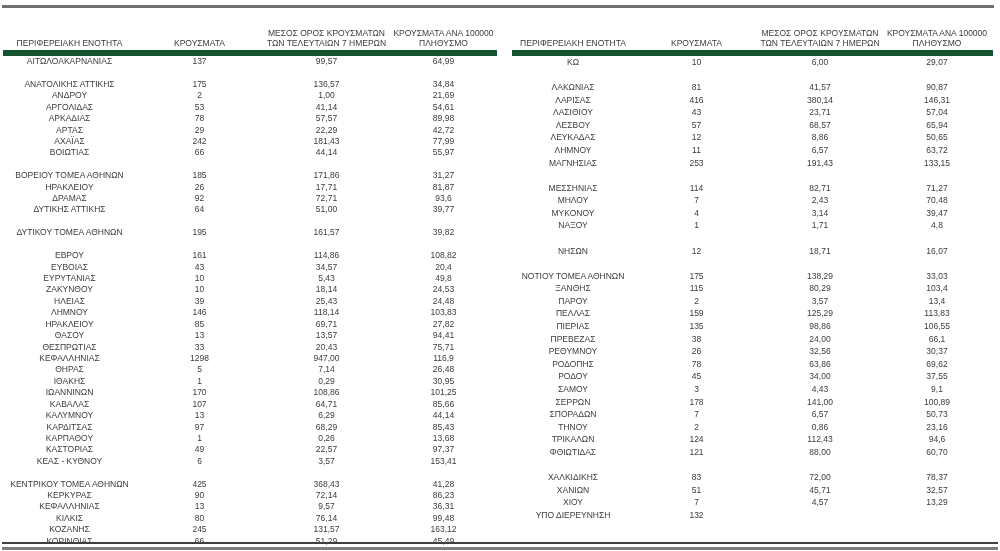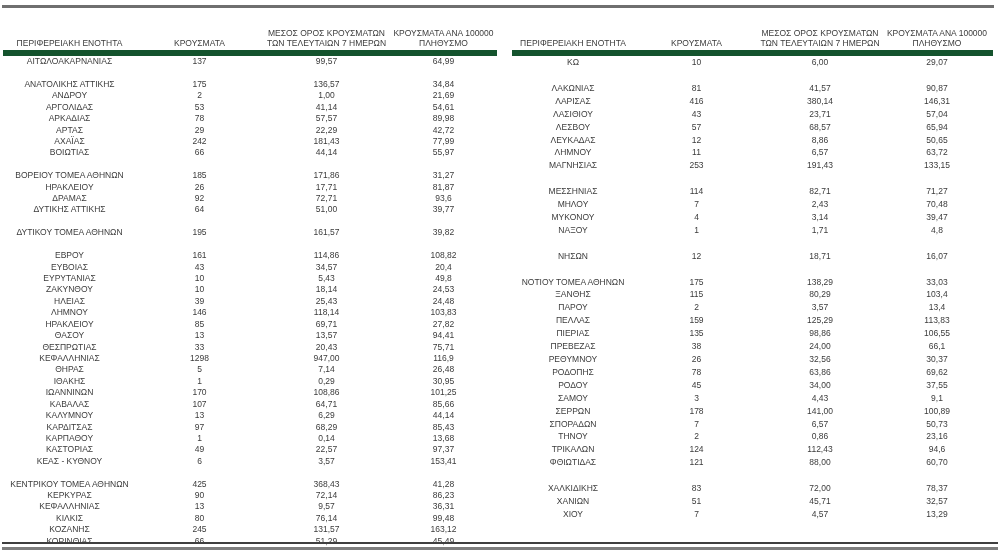--- a/index.html
+++ b/index.html
@@ -299,21 +299,21 @@
           </tr>
           <tr>
             <td>ΚΑΡΔΙΤΣΑΣ</td>
             <td>97</td>
             <td>68,29</td>
             <td>85,43</td>
           </tr>
           <tr>
             <td>ΚΑΡΠΑΘΟΥ</td>
             <td>1</td>
-            <td>0,14</td>
+            <td>0,26</td>
             <td>13,68</td>
           </tr>
           <tr>
             <td>ΚΑΣΤΟΡΙΑΣ</td>
             <td>49</td>
             <td>22,57</td>
             <td>97,37</td>
           </tr>
           <tr>
             <td>ΚΕΑΣ - ΚΥΘΝΟΥ</td>
@@ -584,20 +584,26 @@
             <td>45,71</td>
             <td>32,57</td>
           </tr>
           <tr>
             <td>ΧΙΟΥ</td>
             <td>7</td>
             <td>4,57</td>
             <td>13,29</td>
           </tr>
           <tr>
+            <td>ΥΠΟ ΔΙΕΡΕΥΝΗΣΗ</td>
+            <td>132</td>
+            <td>&nbsp;</td>
+            <td>&nbsp;</td>
+          </tr>
+          <tr>
             <td colspan="4">&nbsp;</td>
           </tr>
           <tr>
             <td colspan="4">&nbsp;</td>
           </tr>
         </tbody>
     </table>
 
   </div>
 

